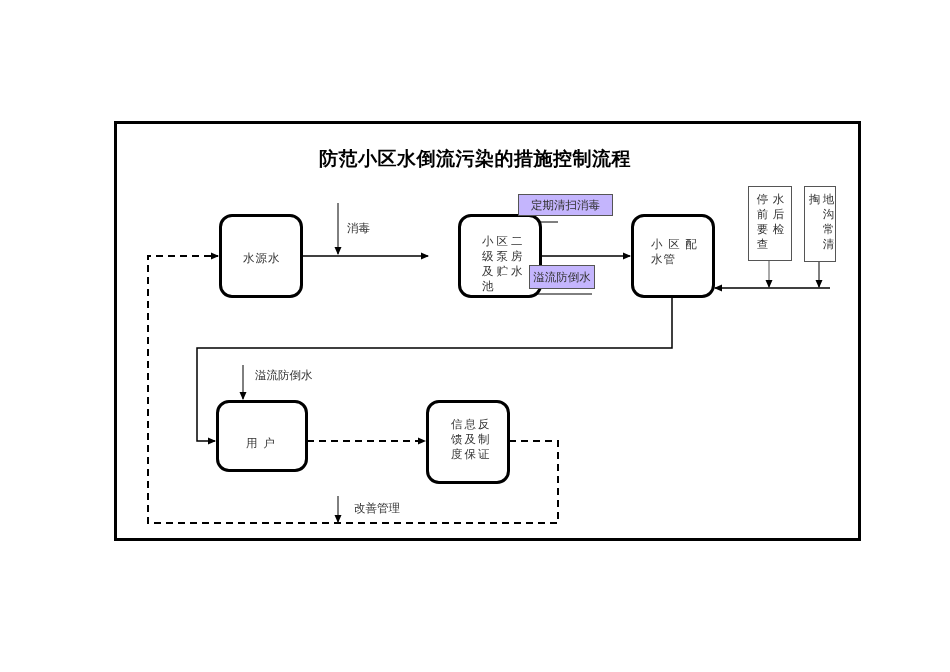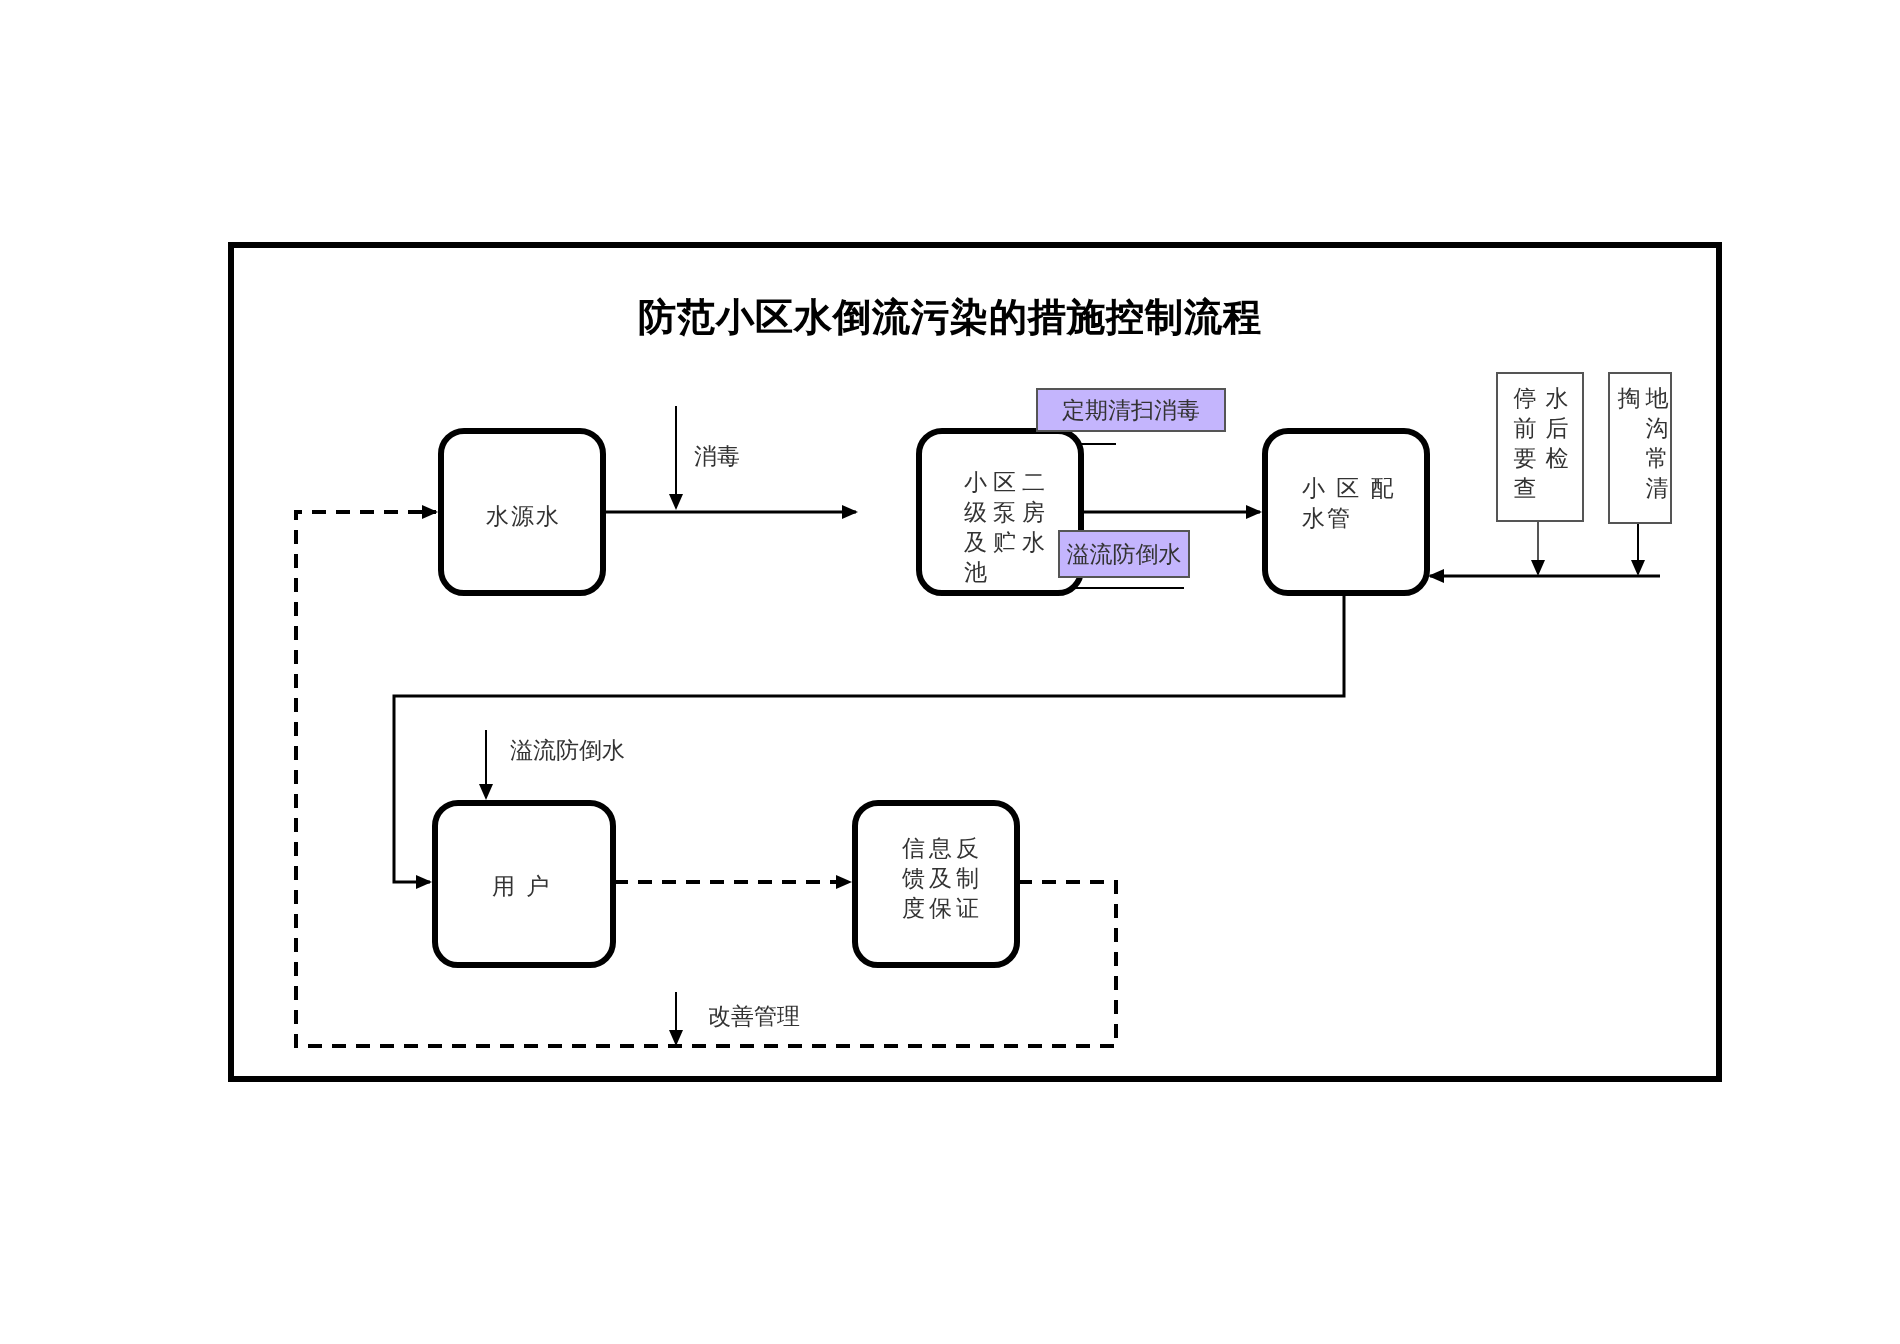--- a/index.html
+++ b/index.html
@@ -66,21 +66,21 @@
   </div>
 </div>
 
 <div class="node" style="left:631px; top:214px; width:84px; height:84px;padding-left:48px;">
   <div class="txt" style="left:17px; top:20px; letter-spacing:1px;">
     <div>小 区 配</div>
     <div>水管</div>
   </div>
 </div>
 
-<div class="node" style="left:216px; top:400px; width:92px; height:84px;">
+<div class="node" style="left:216px; top:400px; width:92px; height:72px;">
   <span class="txt" style="left:27px; top:33px; letter-spacing:1px;">用 户</span>
 </div>
 
 <div class="node" style="left:426px; top:400px; width:84px; height:84px;">
   <div class="txt" style="left:22px; top:14px; letter-spacing:2px;">
     <div>信息反</div>
     <div>馈及制</div>
     <div>度保证</div>
   </div>
 </div>

